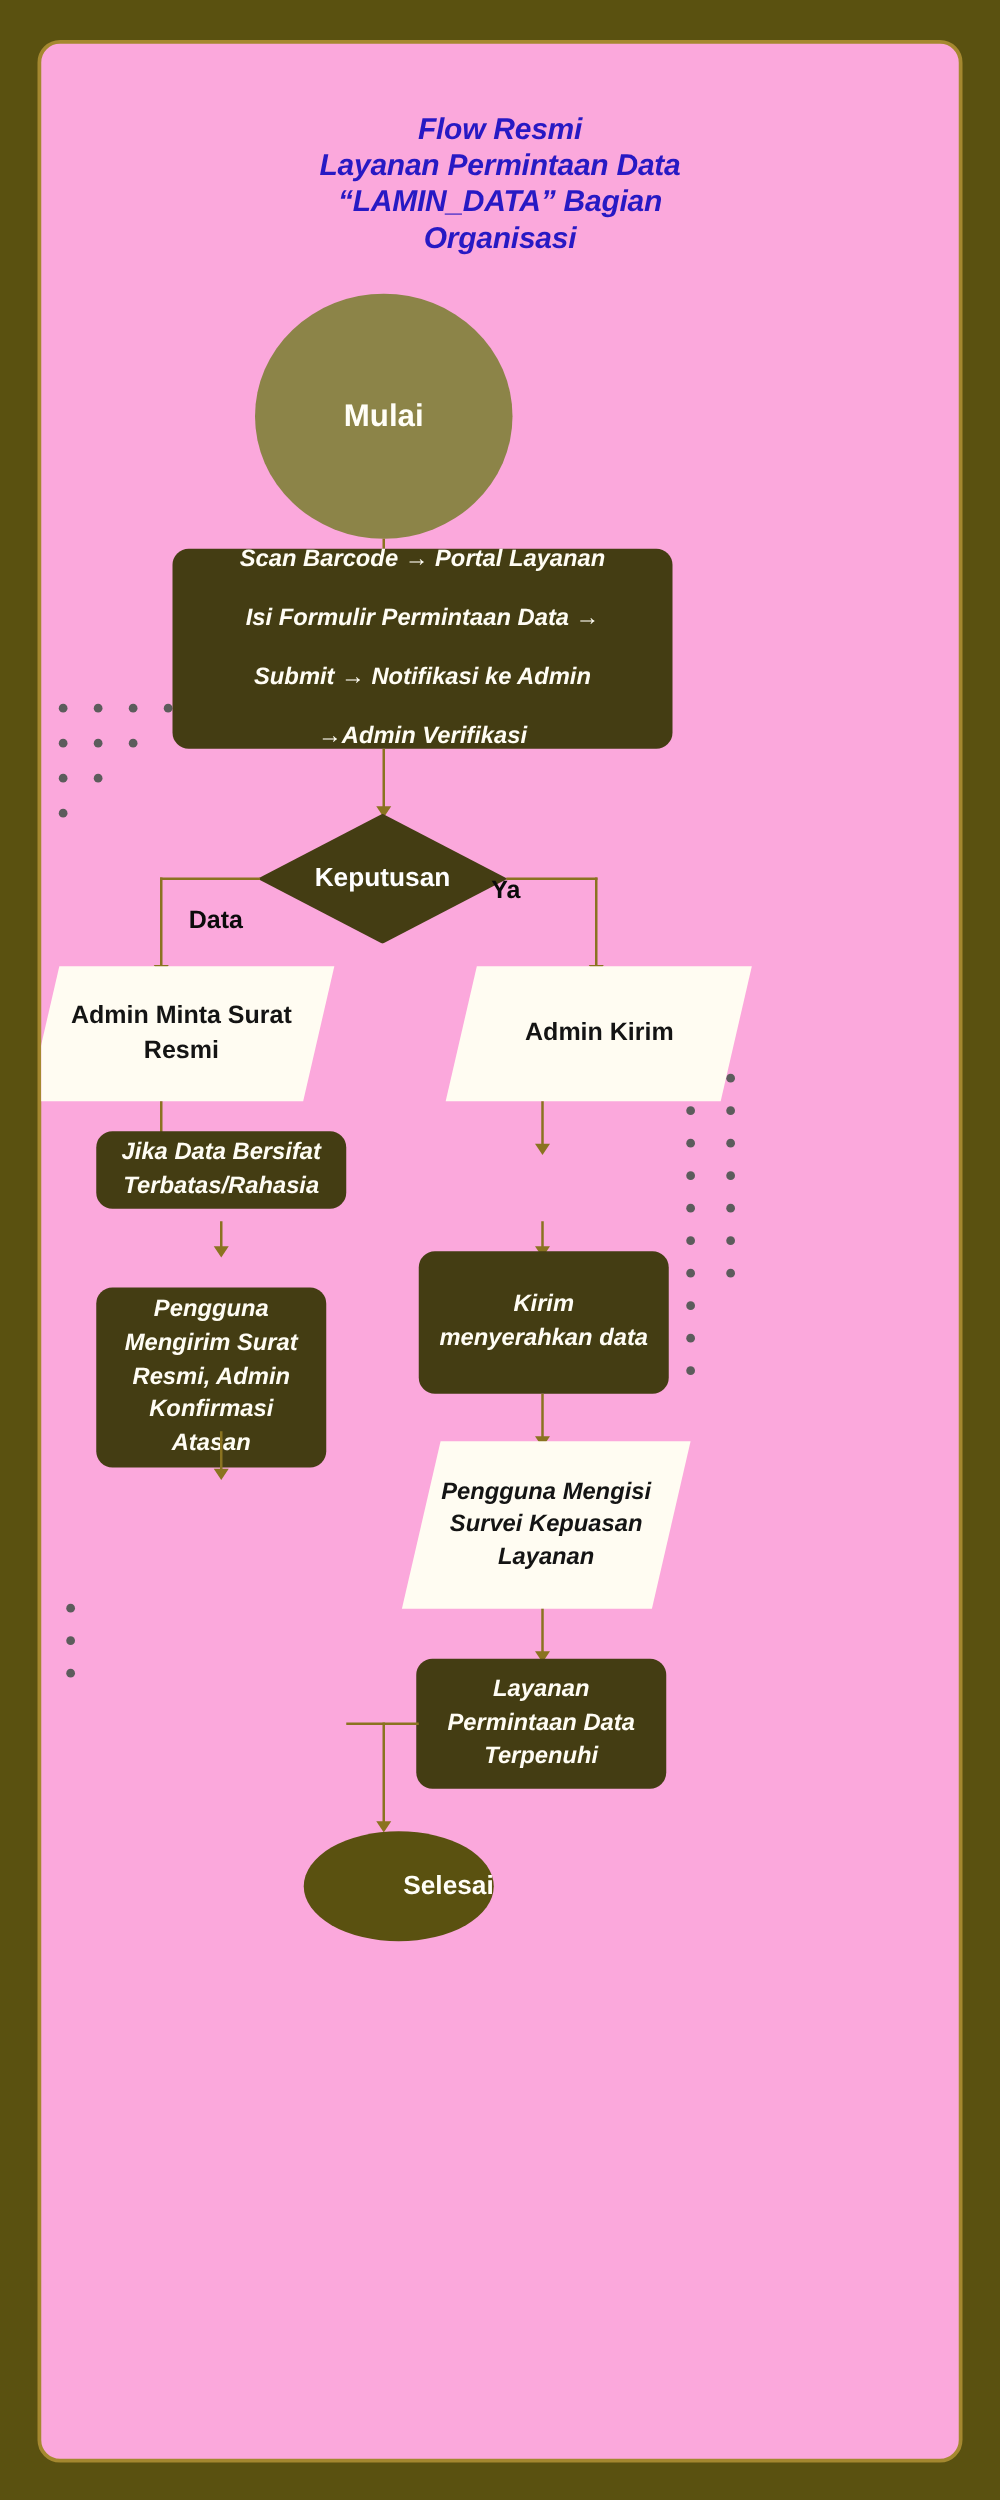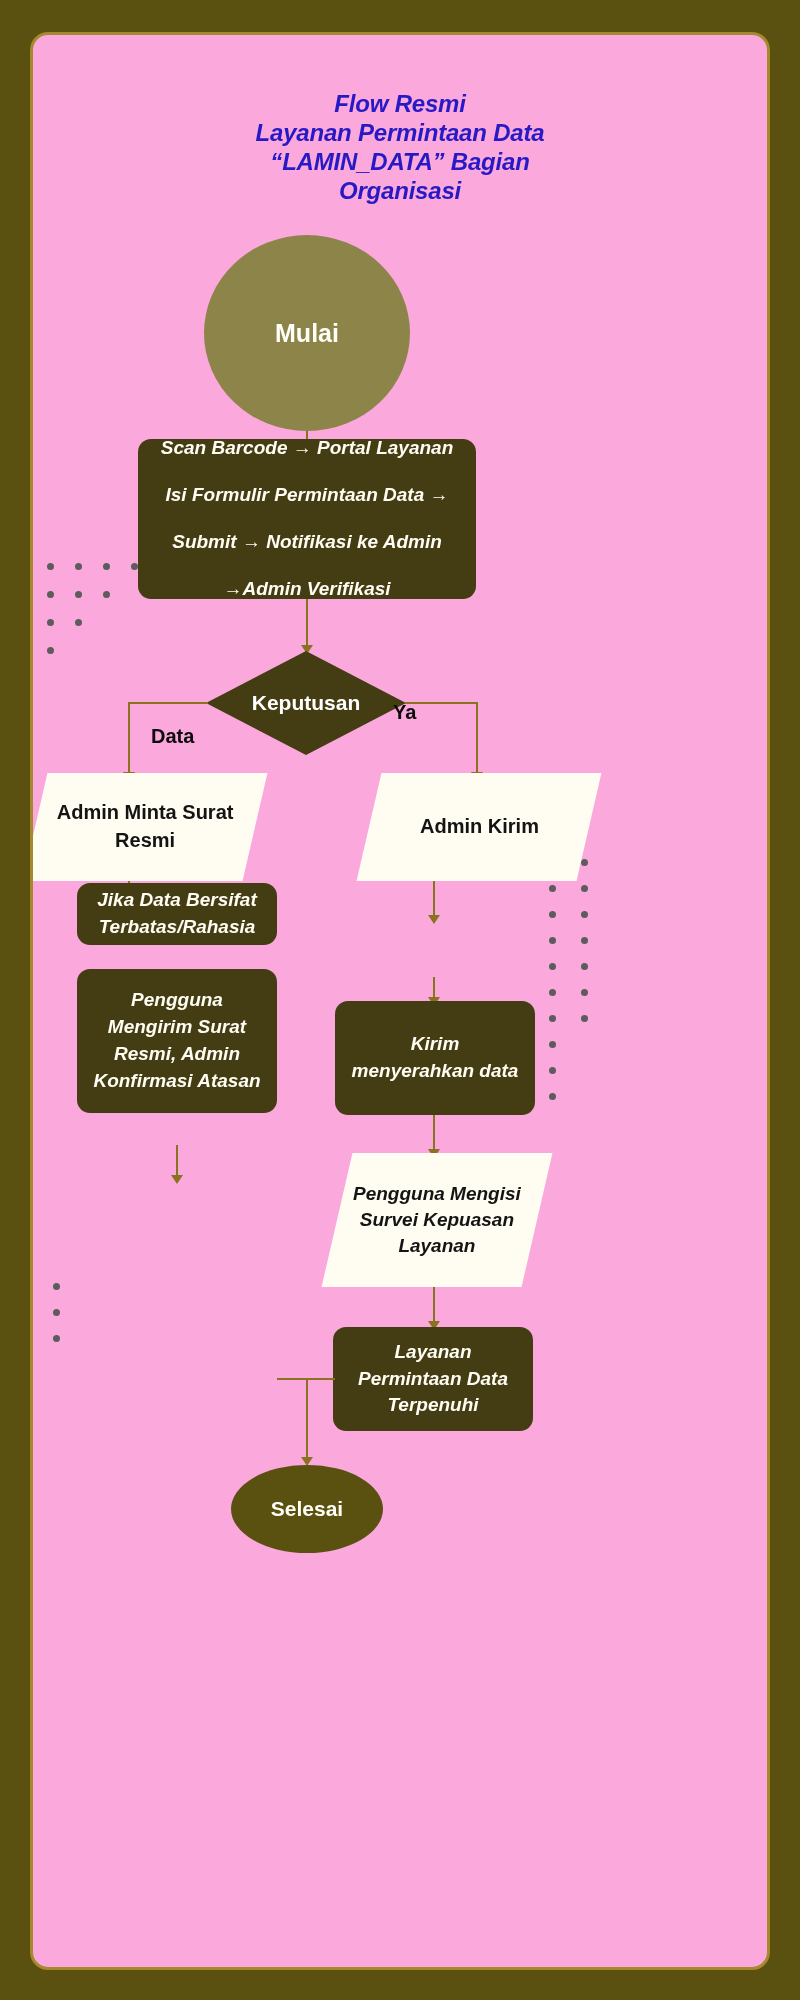--- a/index.html
+++ b/index.html
@@ -190,21 +190,21 @@
       <div class="dot" style="left:28px; top:52px;"></div>
     </div>
 
     <div class="node terminator-circle" style="left:171px; top:200px;">
       <span>Mulai</span>
     </div>
 
     <div class="conn v" style="left:273px; top:396px; height:40px;"></div>
     <div class="arrowhead" style="left:268px; top:432px;"></div>
 
-    <div class="node process" style="left:105px; top:404px; width:338px; height:160px; flex-direction:column;gap:20px;">
+    <div class="node process" style="left:105px; top:404px; width:400px; height:160px; flex-direction:column;gap:20px;">
       <div>Scan Barcode → Portal Layanan</div>
       <div>Isi Formulir Permintaan Data →</div>
       <div>Submit → Notifikasi ke Admin</div>
       <div>→Admin Verifikasi</div>
     </div>
 
     <div class="conn v" style="left:273px; top:564px; height:50px;"></div>
     <div class="arrowhead" style="left:268px; top:610px;"></div>
 
     <div class="node diamond-wrap" style="left:173px; top:616px; width:200px; height:104px;">
@@ -222,28 +222,28 @@
     <div class="arrowhead" style="left:438px; top:737px;"></div>
     <div class="edge-label" style="left:360px; top:666px;">Ya</div>
 
     <div class="node parallelogram" style="left:2px; top:738px; width:220px; height:108px;">
       <span>Admin Minta Surat Resmi</span>
     </div>
 
     <div class="conn v" style="left:95px; top:846px; height:38px;"></div>
     <div class="arrowhead" style="left:90px; top:880px;"></div>
 
-    <div class="node process" style="left:44px; top:848px; width:200px; height:62px;">
+    <div class="node process" style="left:44px; top:870px; width:200px; height:62px;">
       <span>Jika Data Bersifat Terbatas/Rahasia</span>
     </div>
 
     <div class="conn v" style="left:143px; top:942px; height:24px;"></div>
     <div class="arrowhead" style="left:138px; top:962px;"></div>
 
-    <div class="node process" style="left:44px; top:934px; width:200px; height:144px;justify-content:center;">
+    <div class="node process" style="left:44px; top:995px; width:184px; height:144px;justify-content:center;">
       <span>Pengguna Mengirim Surat Resmi, Admin Konfirmasi Atasan</span>
     </div>
 
     <div class="conn v" style="left:143px; top:1110px; height:34px;"></div>
     <div class="arrowhead" style="left:138px; top:1140px;"></div>
 
 
     <div class="node parallelogram" style="left:336px; top:738px; width:220px; height:108px;">
       <span>Admin Kirim</span>
     </div>
@@ -270,18 +270,18 @@
     <div class="arrowhead" style="left:395px; top:1286px;"></div>
 
     <div class="node process" style="left:300px; top:1292px; width:200px; height:104px;">
       <span>Layanan Permintaan Data Terpenuhi</span>
     </div>
 
     <div class="conn h" style="left:244px; top:1343px; width:58px;"></div>
     <div class="conn v" style="left:273px; top:1343px; height:83px;"></div>
     <div class="arrowhead" style="left:268px; top:1422px;"></div>
 
-    <div class="node terminator-oval" style="left:198px; top:1430px;">
+    <div class="node terminator-oval" style="left:210px; top:1430px;justify-content:flex-end;">
       <span>Selesai</span>
     </div>
 
   </div>
 </div>
 
 </body></html>

